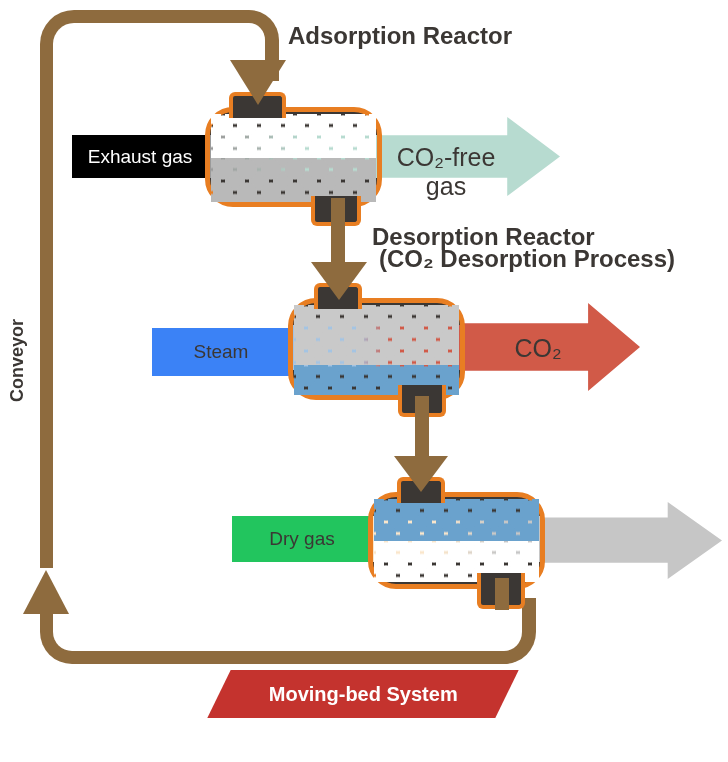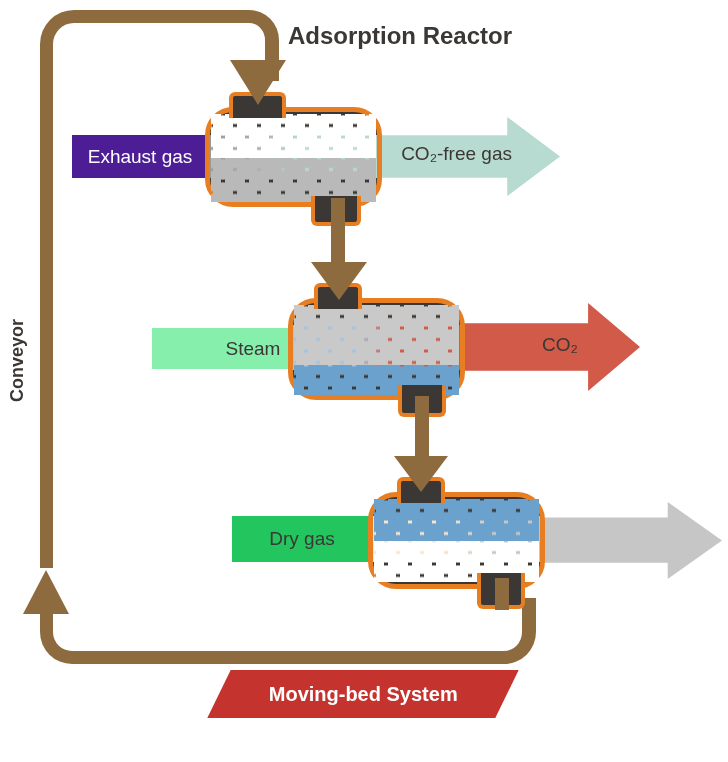--- a/index.html
+++ b/index.html
@@ -64,42 +64,42 @@
     writing-mode:vertical-rl;transform:rotate(180deg);
     font-size:18px;font-weight:bold;z-index:7;
   }
   #banner{
     left:219px;top:670px;width:288px;height:48px;background:#c4332e;
     transform:skewX(-26deg);z-index:3;display:flex;align-items:center;justify-content:center;
   }
   #banner .txt{
     transform:skewX(26deg);color:#ffffff;font-weight:bold;font-size:20px;white-space:nowrap;
   }
-  .float-label{z-index:3;font-size:19px;text-align:right;}
+  .float-label{z-index:3;font-size:25px;text-align:center;}
 </style>
 </head>
 <body>
 
 <div id="canvas">
 
   <div class="abs" id="conv-topleft"></div>
   <div class="abs" id="conv-topright"></div>
   <div class="abs" id="conv-bottom"></div>
   <div class="abs tri-up" style="left:23px;top:570px;width:46px;height:44px;"></div>
 
   <div class="abs tri-down" style="left:230px;top:60px;width:56px;height:45px;"></div>
 
-  <div class="abs band" style="left:72px;top:135px;width:136px;height:43px;background:#4c1d95;align-items:center;">
+  <div class="abs band" style="left:72px;top:135px;width:136px;height:43px;background:#000000;align-items:center;">
     <span class="band-label" style="color:#ffffff;">Exhaust gas</span>
   </div>
 
   <div class="abs block-arrow" style="left:378px;top:117px;width:182px;height:79px;background:#b7dbd0;"></div>
   <div class="abs float-label" style="left:380px;top:143px;width:132px;">CO₂-free gas</div>
 
-  <div class="abs band" style="left:152px;top:328px;width:138px;height:41px;background:#86efac;padding-left:32px;">
+  <div class="abs band" style="left:152px;top:328px;width:138px;height:48px;background:#3b82f6;">
     <span class="band-label">Steam</span>
   </div>
 
   <div class="abs block-arrow" style="left:461px;top:303px;width:179px;height:88px;background:#d15a48;"></div>
   <div class="abs float-label" style="left:498px;top:334px;width:80px;">CO₂</div>
 
   <div class="abs band" style="left:232px;top:516px;width:140px;height:46px;background:#22c55e;">
     <span class="band-label">Dry gas</span>
   </div>
 
@@ -133,20 +133,24 @@
     <div class="inner-band" style="top:19px;height:46px;background:linear-gradient(90deg,#fae6cb 0%,#fae6cb 40%,#c6c6c6 75%);"></div>
     <div class="bead-layer" style="--c:#6aa2cd;top:2px;height:42px;"></div>
     <div class="bead-layer" style="--c:#ffffff;top:44px;height:41px;"></div>
   </div>
 
   <div class="abs vpipe" style="left:495px;top:578px;height:32px;"></div>
 
   <div class="abs heading" style="left:288px;top:25px;">
     <div>Adsorption Reactor</div>
   </div>
+  <div class="abs heading" style="left:372px;top:226px;">
+    <div>Desorption Reactor</div>
+    <div class="indent">(CO₂ Desorption Process)</div>
+  </div>
 
   <div class="abs" id="conveyor-label">Conveyor</div>
 
   <div class="abs" id="banner">
     <span class="txt">Moving-bed System</span>
   </div>
 
 </div>
 
 </body></html>

